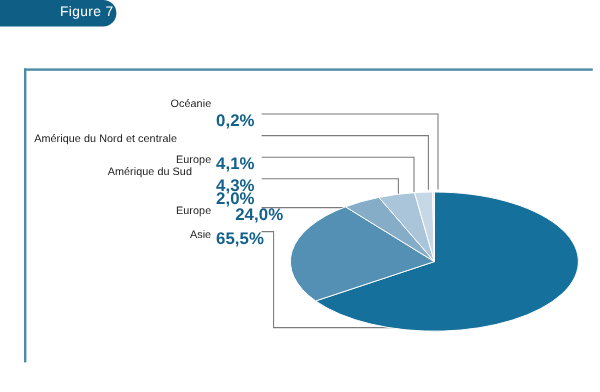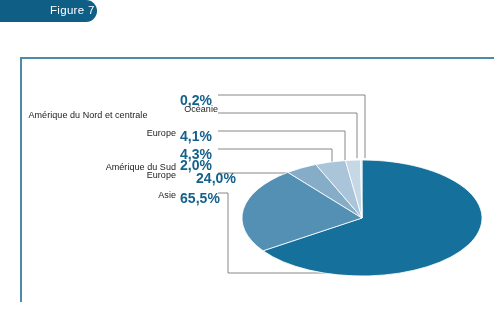--- a/index.html
+++ b/index.html
@@ -116,27 +116,27 @@
           <path d="M 362 218 L 263.03 250.80 A 120 58 0 0 1 287.92 172.37 Z" fill="#5390b4" stroke="#ffffff" stroke-width="0.8"></path>
           <path d="M 362 218 L 287.92 172.37 A 120 58 0 0 1 315.77 164.48 Z" fill="#86adc8" stroke="#ffffff" stroke-width="0.8"></path>
           <path d="M 362 218 L 315.77 164.48 A 120 58 0 0 1 345.48 160.55 Z" fill="#aac4d9" stroke="#ffffff" stroke-width="0.8"></path>
           <path d="M 362 218 L 345.48 160.55 A 120 58 0 0 1 360.49 160.00 Z" fill="#c6d7e5" stroke="#ffffff" stroke-width="0.8"></path>
           <path d="M 362 218 L 360.49 160.00 A 120 58 0 0 1 362.00 160.00 Z" fill="#dde7ef" stroke="#ffffff" stroke-width="0.8"></path>
         </g>
     </svg>
   </div>
 
   <div id="legend">
-      <div class="lbl" style="top: 104px; left: 0px; width: 176px; padding-left: 42px;">Océanie</div>
+      <div class="lbl" style="top: 81px; left: 0px; width: 176px;">Océanie</div>
       <div class="val" style="top: 91.5px; left: 180px; width: 32px; text-align: right;">0,2%</div>
       <div class="lbl" style="top: 110px; left: 0px; width: 176px; text-align: center;">Amérique du Nord et centrale</div>
       <div class="val" style="top: 121px; left: 180px; width: 32px; text-align: right; margin-top: 36px;">2,0%</div>
       <div class="lbl" style="top: 128px; left: 0px; width: 176px;">Europe</div>
       <div class="val" style="top: 127.5px; left: 180px; width: 32px; text-align: left;">4,1%</div>
-      <div class="lbl" style="top: 162px; left: 0px; width: 176px;">Amérique du Sud</div>
+      <div class="lbl" style="top: 138px; left: 0px; width: 160px;">Amérique du Sud</div>
       <div class="val" style="top: 145.5px; left: 180px; width: 32px; text-align: right;">4,3%</div>
       <div class="lbl" style="top: 170px; left: 0px; width: 176px;">Europe</div>
       <div class="val" style="top: 169.5px; left: 180px; width: 32px; text-align: right; margin-left: 16px;">24,0%</div>
       <div class="lbl" style="top: 190px; left: 0px; width: 176px;">Asie</div>
       <div class="val" style="top: 189.5px; left: 180px; width: 32px; text-align: left;">65,5%</div>
     </div>
 
 
 </div>
 

